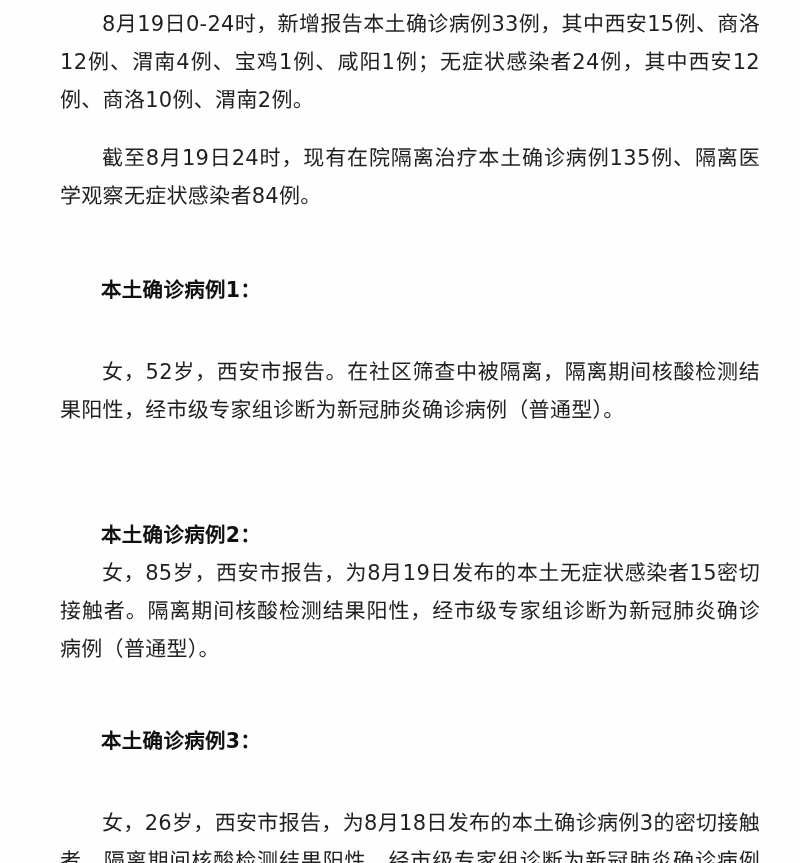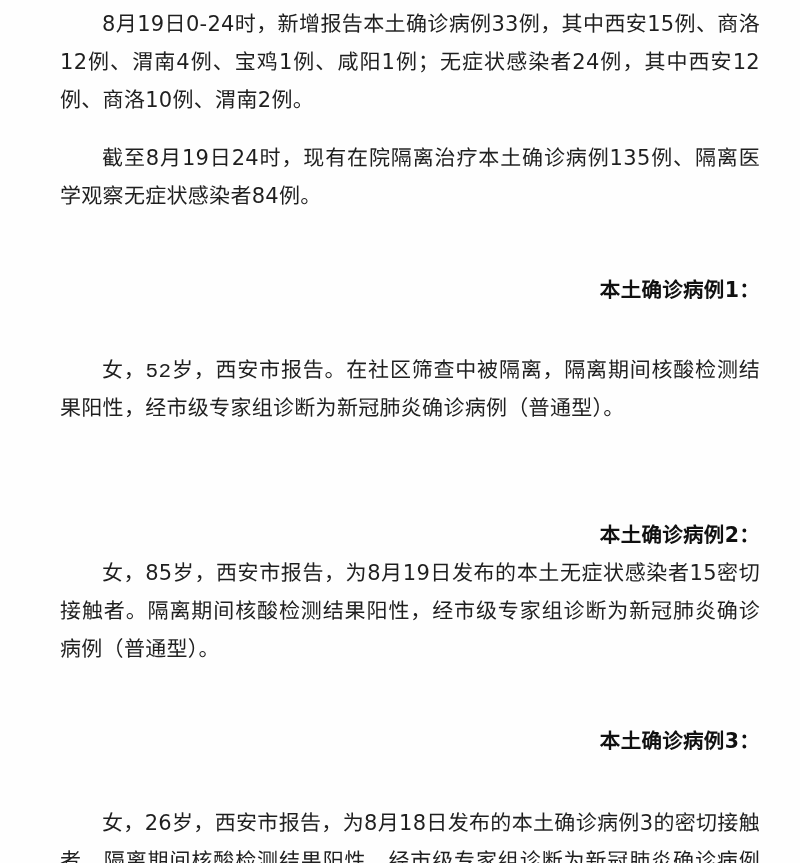--- a/index.html
+++ b/index.html
@@ -44,28 +44,27 @@
   }
 
   .heading {
     margin: 0;
     color: #111111;
     font-size: 20.5px;
     line-height: 38px;
     font-weight: 700;
     text-indent: 2em;
     letter-spacing: 0.3px;
-    text-align: right;
   }
 
   
   .block-intro      { margin-top: 5px; }
   .block-status     { margin-top: 20px; }
   .block-h1         { margin-top: 56px; }
-  .block-p1         { margin-top: 44px; font-family: Liberation Mono, monospace; }
+  .block-p1         { margin-top: 44px; }
   .block-h2         { margin-top: 87px; }
   .block-p2         { }
   .block-h3         { margin-top: 54px; }
   .block-p3         { margin-top: 44px; }
 </style>
 </head>
 <body>
 
 <div class="page">
   <div class="content">

